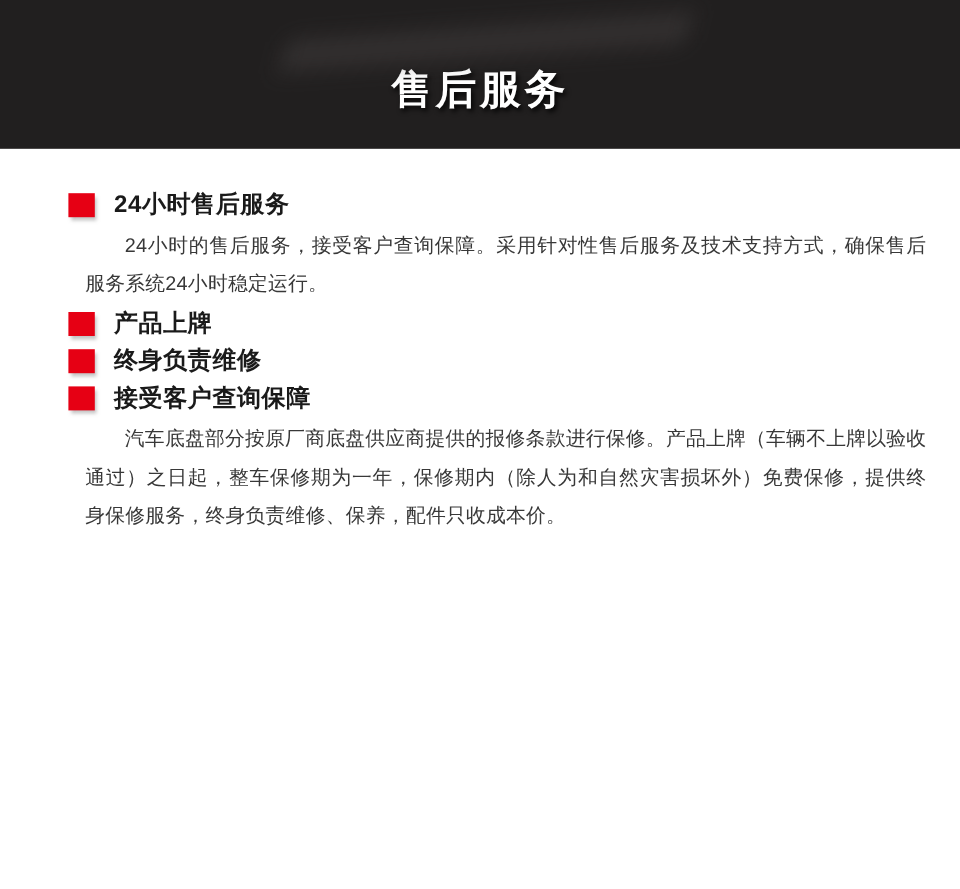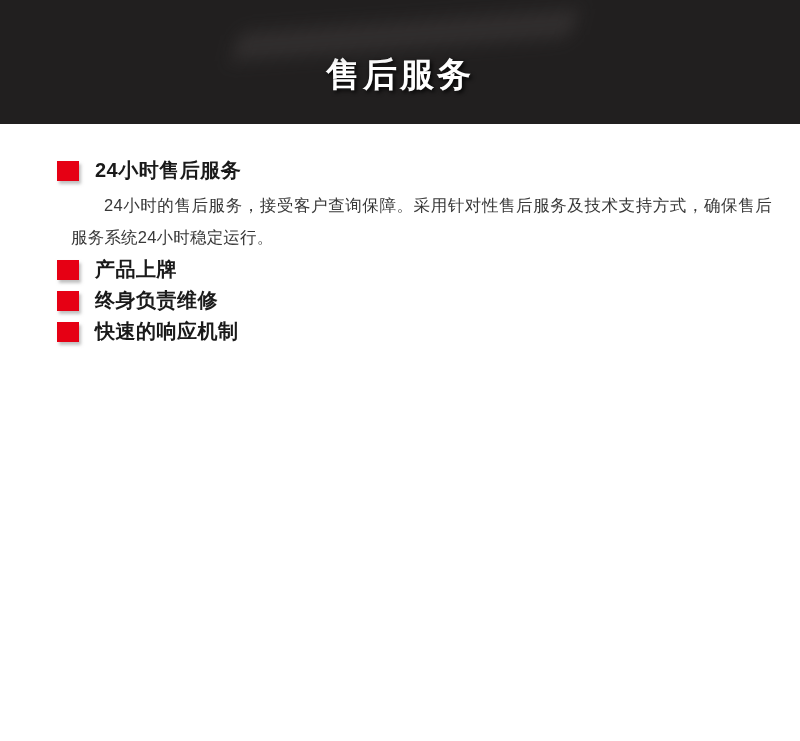--- a/index.html
+++ b/index.html
@@ -119,17 +119,20 @@
       <span class="bullet"></span>
       <h2 class="section-heading">终身负责维修</h2>
     </div>
     <div class="section-body">
     </div>
   </section>
 
   <section class="section">
     <div class="section-header">
       <span class="bullet"></span>
-      <h2 class="section-heading">快速的响应机制</h2>
+      <h2 class="section-heading">接受客户查询保障</h2>
+    </div>
+    <div class="section-body">
+      <p class="para">汽车底盘部分按原厂商底盘供应商提供的报修条款进行保修。产品上牌（车辆不上牌以验收通过）之日起，整车保修期为一年，保修期内（除人为和自然灾害损坏外）免费保修，提供终身保修服务，终身负责维修、保养，配件只收成本价。</p>
     </div>
   </section>
 
 </main>
 
 </body></html>

